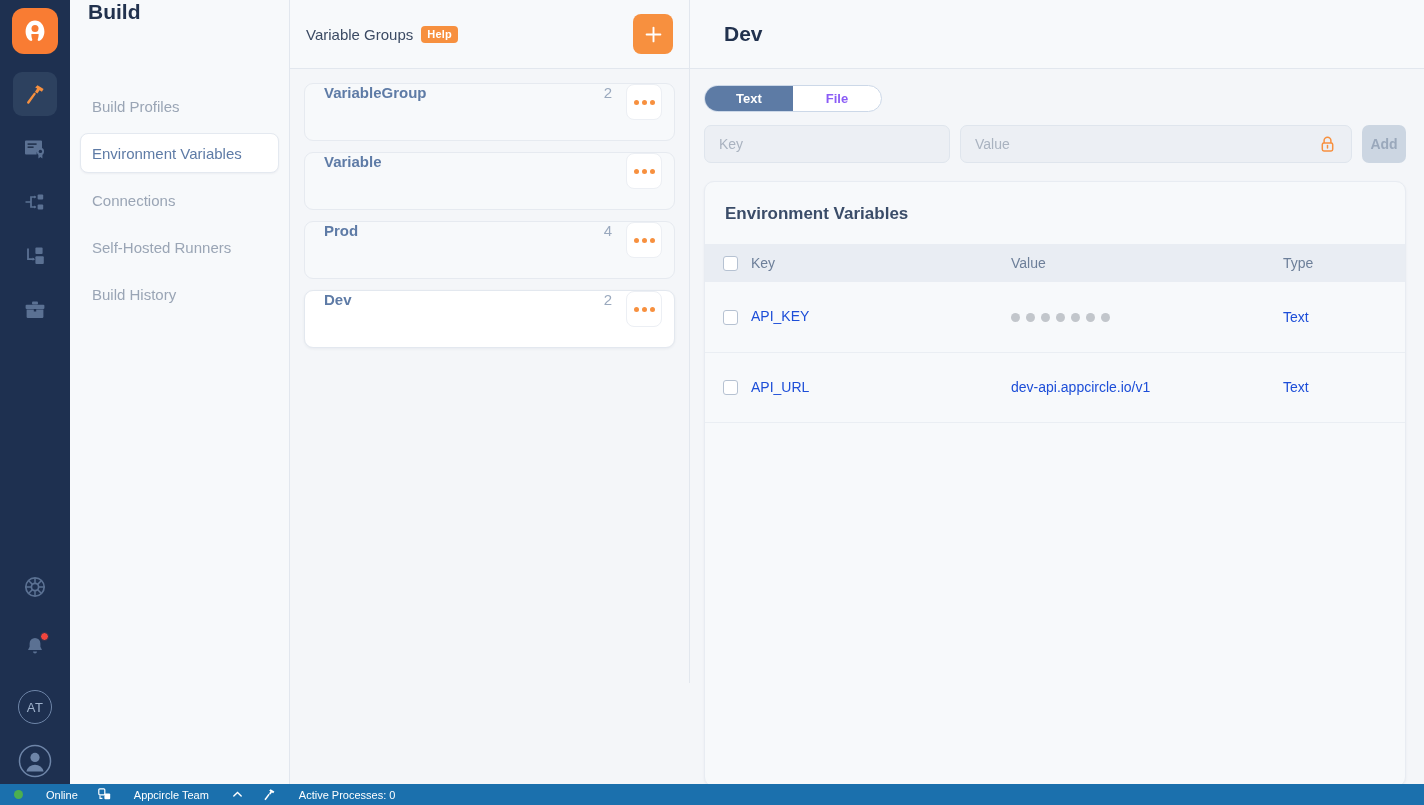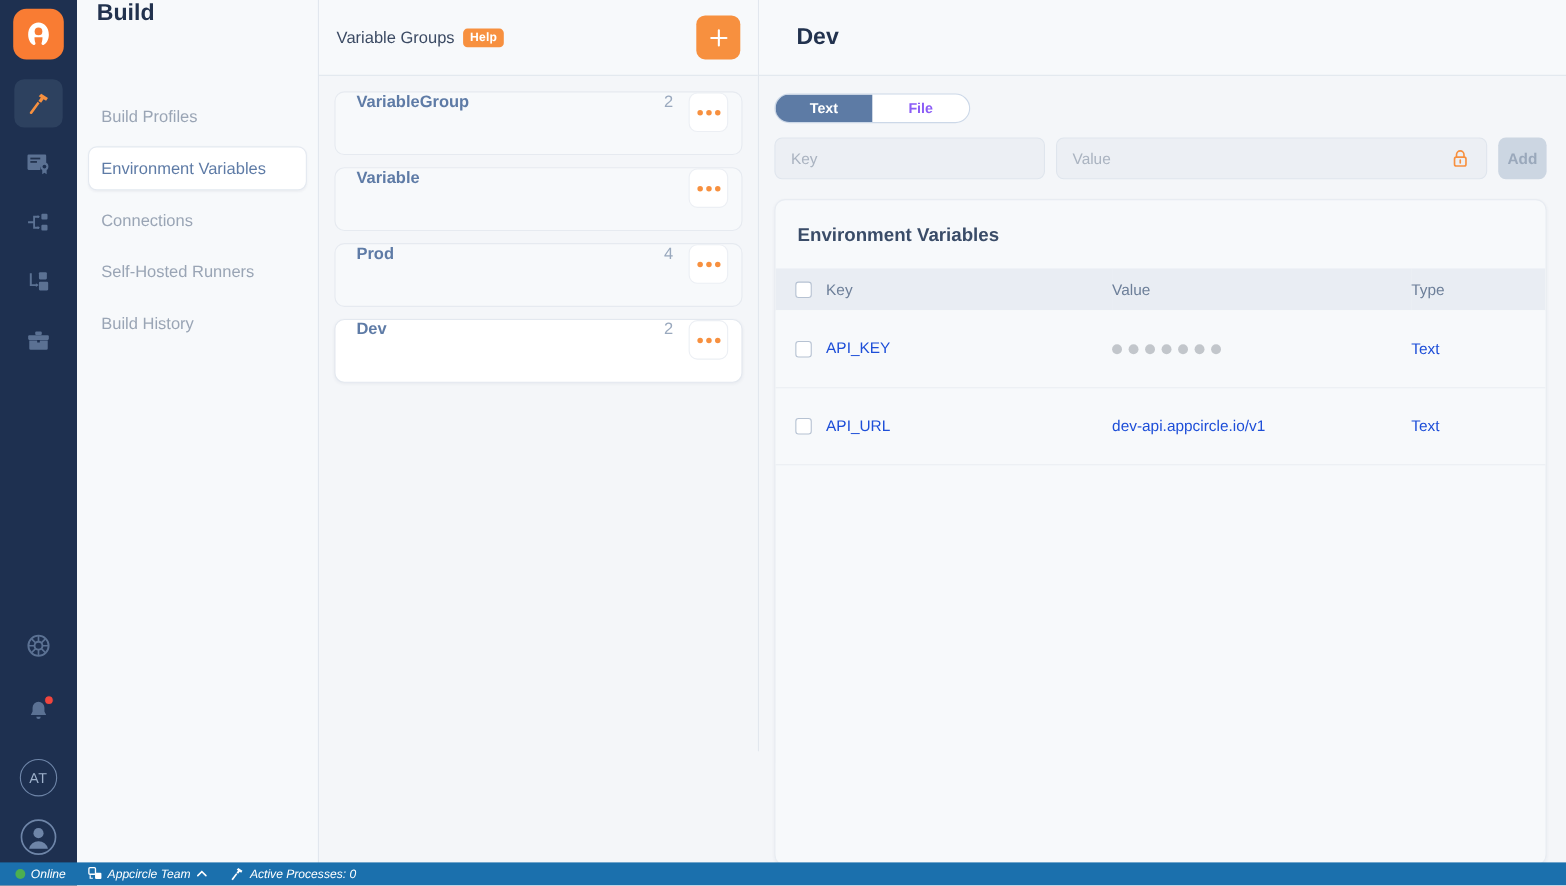--- a/index.html
+++ b/index.html
@@ -180,21 +180,21 @@
   }
   .masked { display: inline-flex; gap: 6px; align-items: center; }
   .masked i { width: 9px; height: 9px; border-radius: 50%; background: #c2c6cb; display: block; }
 
   
   .statusbar {
     position: absolute; left: 0; bottom: 0; width: 1424px; height: 21px;
     background: #1b70ad; display: flex; align-items: center;
     color: #fff; font-size: 11px; padding-left: 8px; gap: 0;
   }
-  .sb-item { display: flex; align-items: center; gap: 5px; padding: 0 11px 0 0; margin-right: 9px; font-style: italic; }
+  .sb-item { display: flex; align-items: center; gap: 23px; padding: 0 11px 0 0; margin-right: 9px; }
   .sb-green { width: 9px; height: 9px; border-radius: 50%; background: #4caf50; }
   .rail-under-status { position: absolute; left: 0; bottom: 0; width: 70px; height: 21px; background: #1e3050; }
 </style>
 </head>
 <body>
 
 <div class="app">
 
   <div class="rail">
     <div class="logo">

